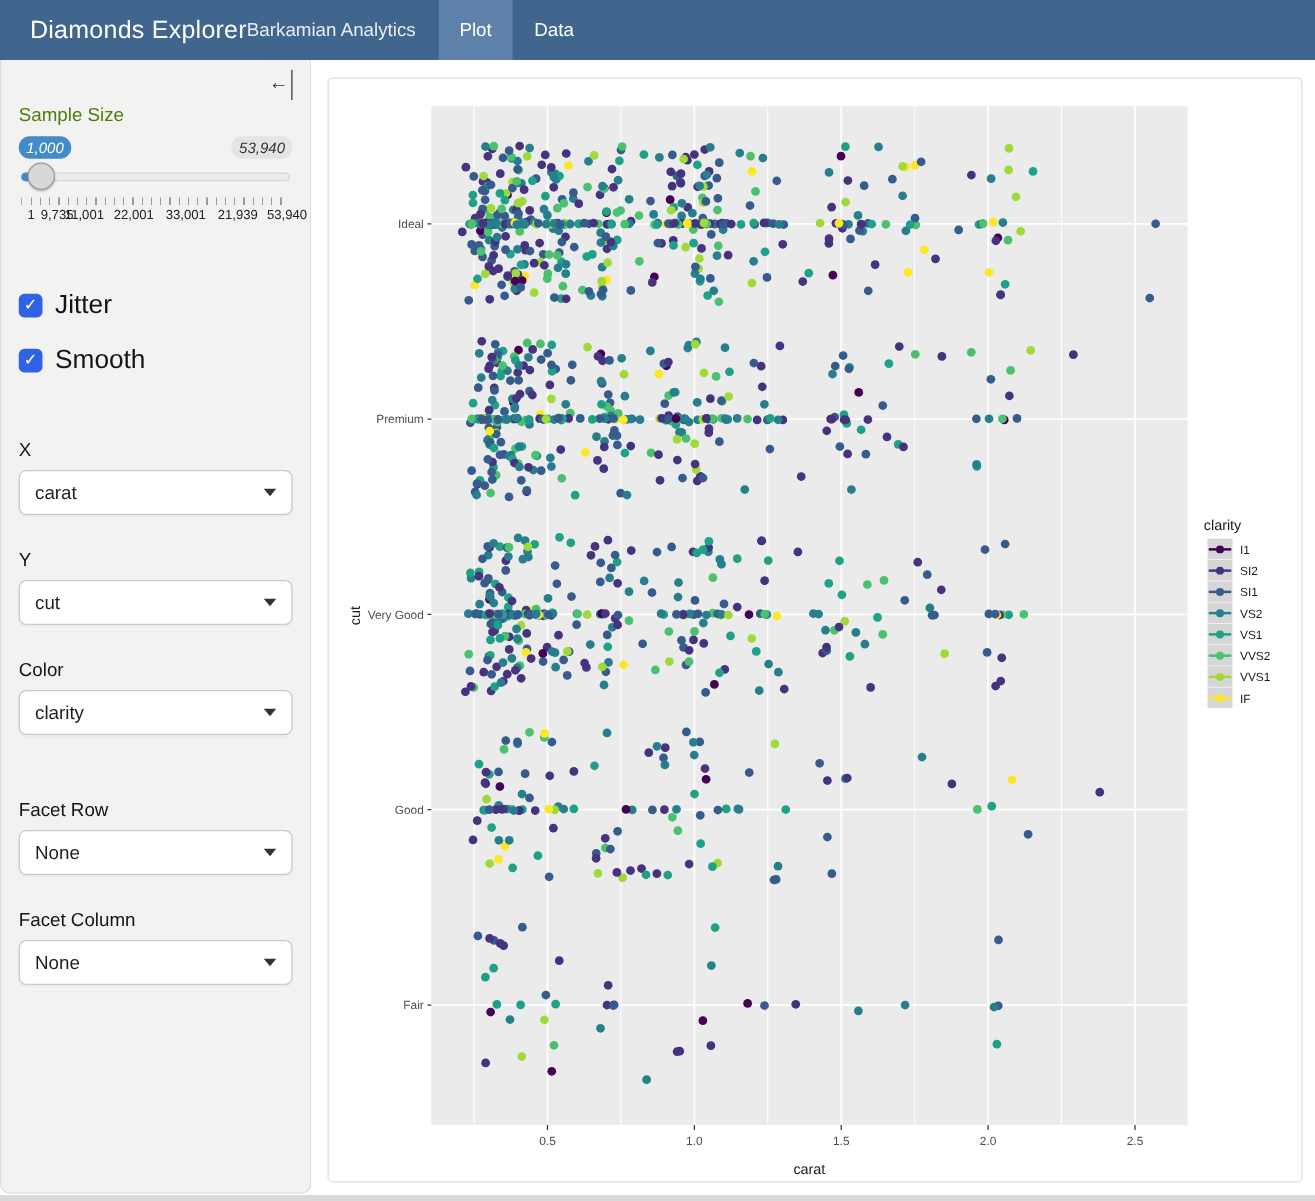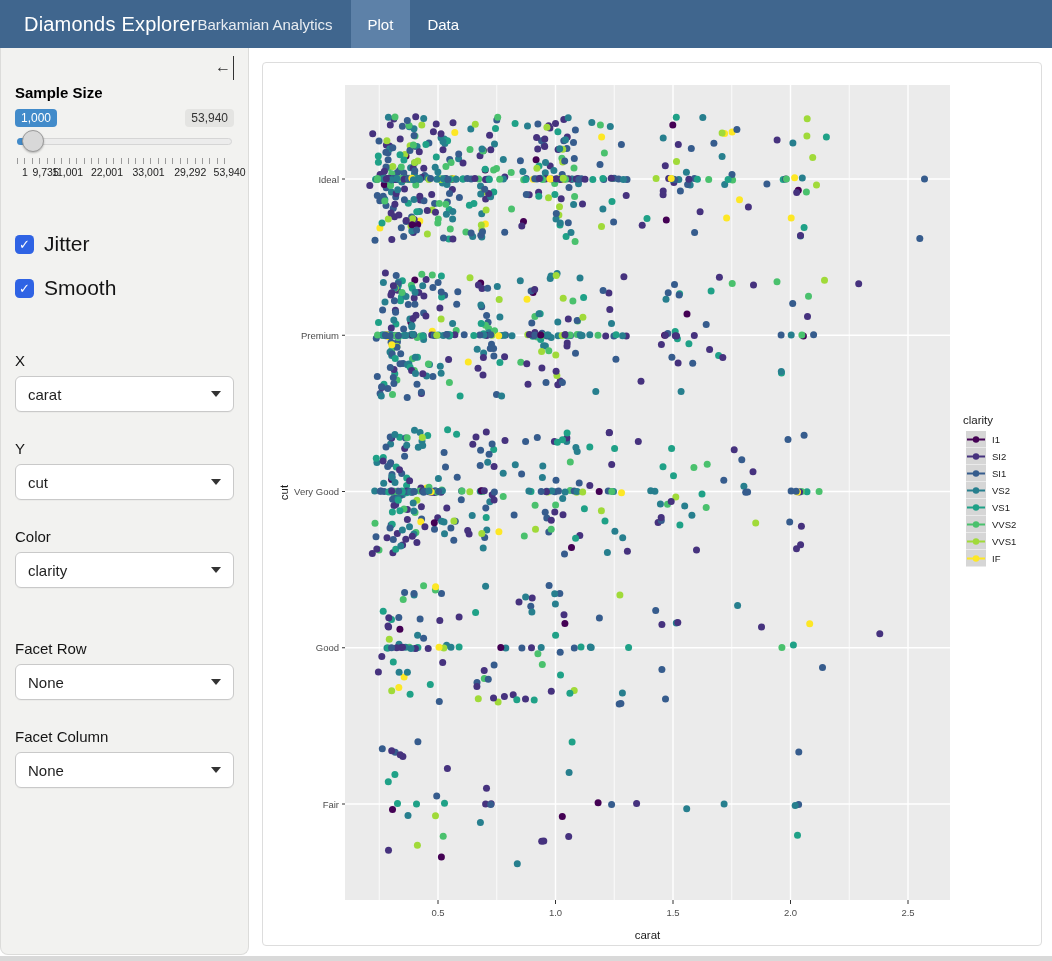--- a/index.html
+++ b/index.html
@@ -21,23 +21,23 @@
     border-radius:0 0 8px 8px; padding:8px 14px 0 14px; position:relative; height:907px; }
   .main { flex:1; padding:14px 10px 0 13px; }
   .plot-card { width:780px; height:884px; background:#fff; border:1px solid #dddddd;
     border-radius:4px; position:relative; overflow:hidden; }
   .bottom-strip { position:absolute; left:0; bottom:0; width:1052px; height:5px; background:#d9d9d9; }
 
   
   .collapse-row { display:flex; justify-content:flex-end; height:24px; }
   .collapse-btn { font-size:16px; color:#333; cursor:pointer; line-height:22px; padding-right:2px;
     border-right:1.6px solid #333; }
-  .side-label { font-size:15px; color:#000000; margin-top:4px;font-weight:bold; }
+  .side-label { font-size:15px; color:#4d7c0f; margin-top:4px; }
   .badges { display:flex; justify-content:space-between; margin-top:8px; }
-  .badge { font-size:12px; padding:2px 6px; border-radius:4px; }
+  .badge { font-size:12px; padding:2px 6px; border-radius:9px;font-style:italic; }
   .badge.from { background:#428bca; color:#fff; }
   .badge.to { background:#e4e4e2; color:#333; }
   .slider { position:relative; height:14px; margin-top:7px; }
   .slider .track { position:absolute; left:2px; right:2px; top:4px; height:7px; background:#ececec;
     border:1px solid #d5d5d5; border-radius:4px; }
   .slider .fill { position:absolute; left:2px; top:4px; width:18px; height:7px; background:#428bca;
     border-radius:4px 0 0 4px; }
   .slider .handle { position:absolute; left:7px; top:-4px; width:22px; height:22px; border-radius:50%;
     background:#d8d8d8; border:1px solid #9a9a9a; box-shadow:0 1px 2px rgba(0,0,0,.25); cursor:grab; }
   .ruler { height:6px; margin:10px 2px 0 2px;
@@ -91,21 +91,21 @@
       <div class="fill"></div>
       <div class="handle"></div>
     </div>
     <div class="ruler"></div>
     <div class="tick-labels" id="slider-ticks">
         <span style="left: 4.5%;">1</span>
         <span style="left: 14%;">9,735</span>
         <span style="left: 24%;">11,001</span>
         <span style="left: 42%;">22,001</span>
         <span style="left: 61%;">33,001</span>
-        <span style="left: 80%;">29,292</span>
+        <span style="left: 80%;">21,939</span>
         <span style="left: 98%;">53,940</span>
       </div>
 
     <div class="check-row first">
       <div class="checkbox">✓</div>
       <label>Jitter</label>
     </div>
     <div class="check-row">
       <div class="checkbox">✓</div>
       <label>Smooth</label>

